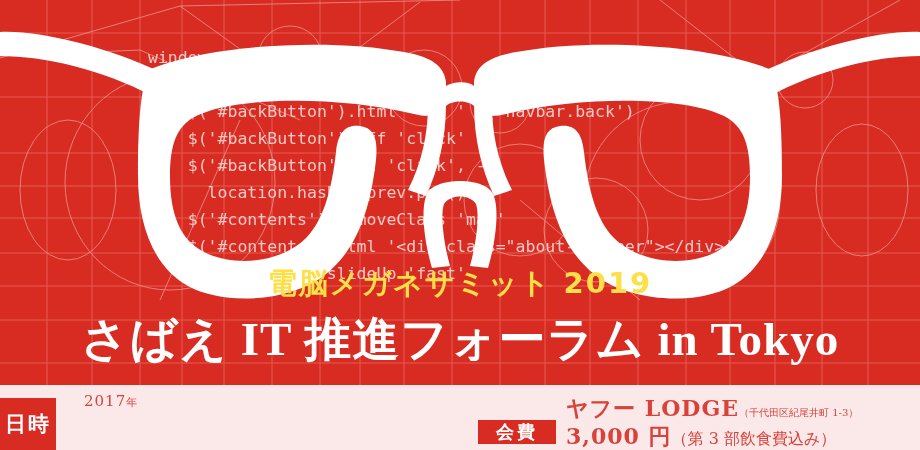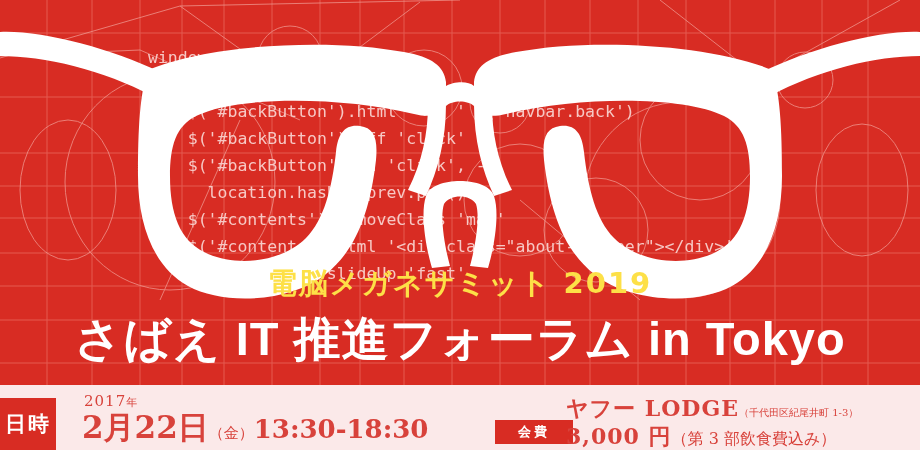--- a/index.html
+++ b/index.html
@@ -40,40 +40,40 @@
   #subtitle{
     position:absolute;left:0;top:9px;width:920px;
     text-align:center;color:#fde047;
     font-family:"DejaVu Sans","Liberation Sans",sans-serif;
     font-size:29px;font-weight:bold;letter-spacing:2px;
     white-space:nowrap;
   }
   #maintitle{
     position:absolute;left:0;top:53px;width:920px;
     text-align:center;color:#ffffff;
-    font-family:Liberation Sans, sans-serif;
+    font-family:Liberation Serif, serif;
     font-size:47px;font-weight:bold;letter-spacing:1px;
     white-space:nowrap;
   }
 
   
   #footer{
     position:absolute;left:0;top:385px;width:920px;height:65px;
     background:#fbe9e9;overflow:hidden;
   }
   .badge{
     background:#d82c23;color:#ffffff;
     font-family:"DejaVu Sans","Liberation Sans",sans-serif;
     font-weight:bold;text-align:center;
     display:flex;align-items:center;justify-content:center;
     position:absolute;
   }
   #badge-date{left:0;top:398px;width:56px;height:52px;font-size:21px;letter-spacing:2px;}
   #badge-venue{left:478px;top:392px;width:78px;height:24px;font-size:18px;letter-spacing:3px;}
-  #badge-fee{left:478px;top:420px;width:78px;height:24px;font-size:13px;letter-spacing:3px;margin-left:17px;}
+  #badge-fee{left:478px;top:420px;width:78px;height:24px;font-size:18px;letter-spacing:3px;}
 
   .r{color:#d8423b;font-family:"DejaVu Serif","Liberation Serif",serif;position:absolute;white-space:nowrap;}
   #year{left:84px;top:392px;font-size:15px;letter-spacing:1px;}
   #year .suffix{font-size:11px;}
   #dateline{left:82px;top:407px;font-size:31px;font-weight:bold;letter-spacing:0px;}
   #dateline .wd{font-size:15px;font-weight:normal;}
   #dateline .time{font-size:26px;font-weight:bold;letter-spacing:0px;}
 
   #venue{left:566px;top:394px;font-size:22px;font-weight:bold;letter-spacing:1px;}
   #venue .addr{font-size:10px;font-weight:normal;letter-spacing:0px;}
@@ -207,23 +207,20 @@
 
   <div id="footer"></div>
 
   <div class="badge" id="badge-date">日時</div>
   <div class="badge" id="badge-fee">会費</div>
 
   <div class="r" id="year">
     <span>2017</span><span class="suffix">年</span>
   </div>
 
-  <div class="r" id="dateline">
-    <span>2月22日</span><span class="wd">（金）</span><span class="time">13:30-18:30</span>
-  </div>
 
   <div class="r" id="venue">
     <span>ヤフー LODGE</span><span class="addr">（千代田区紀尾井町 1-3）</span>
   </div>
 
   <div class="r" id="fee">
     <span>3,000 円</span><span class="note">（第 3 部飲食費込み）</span>
   </div>
 
 </div>

